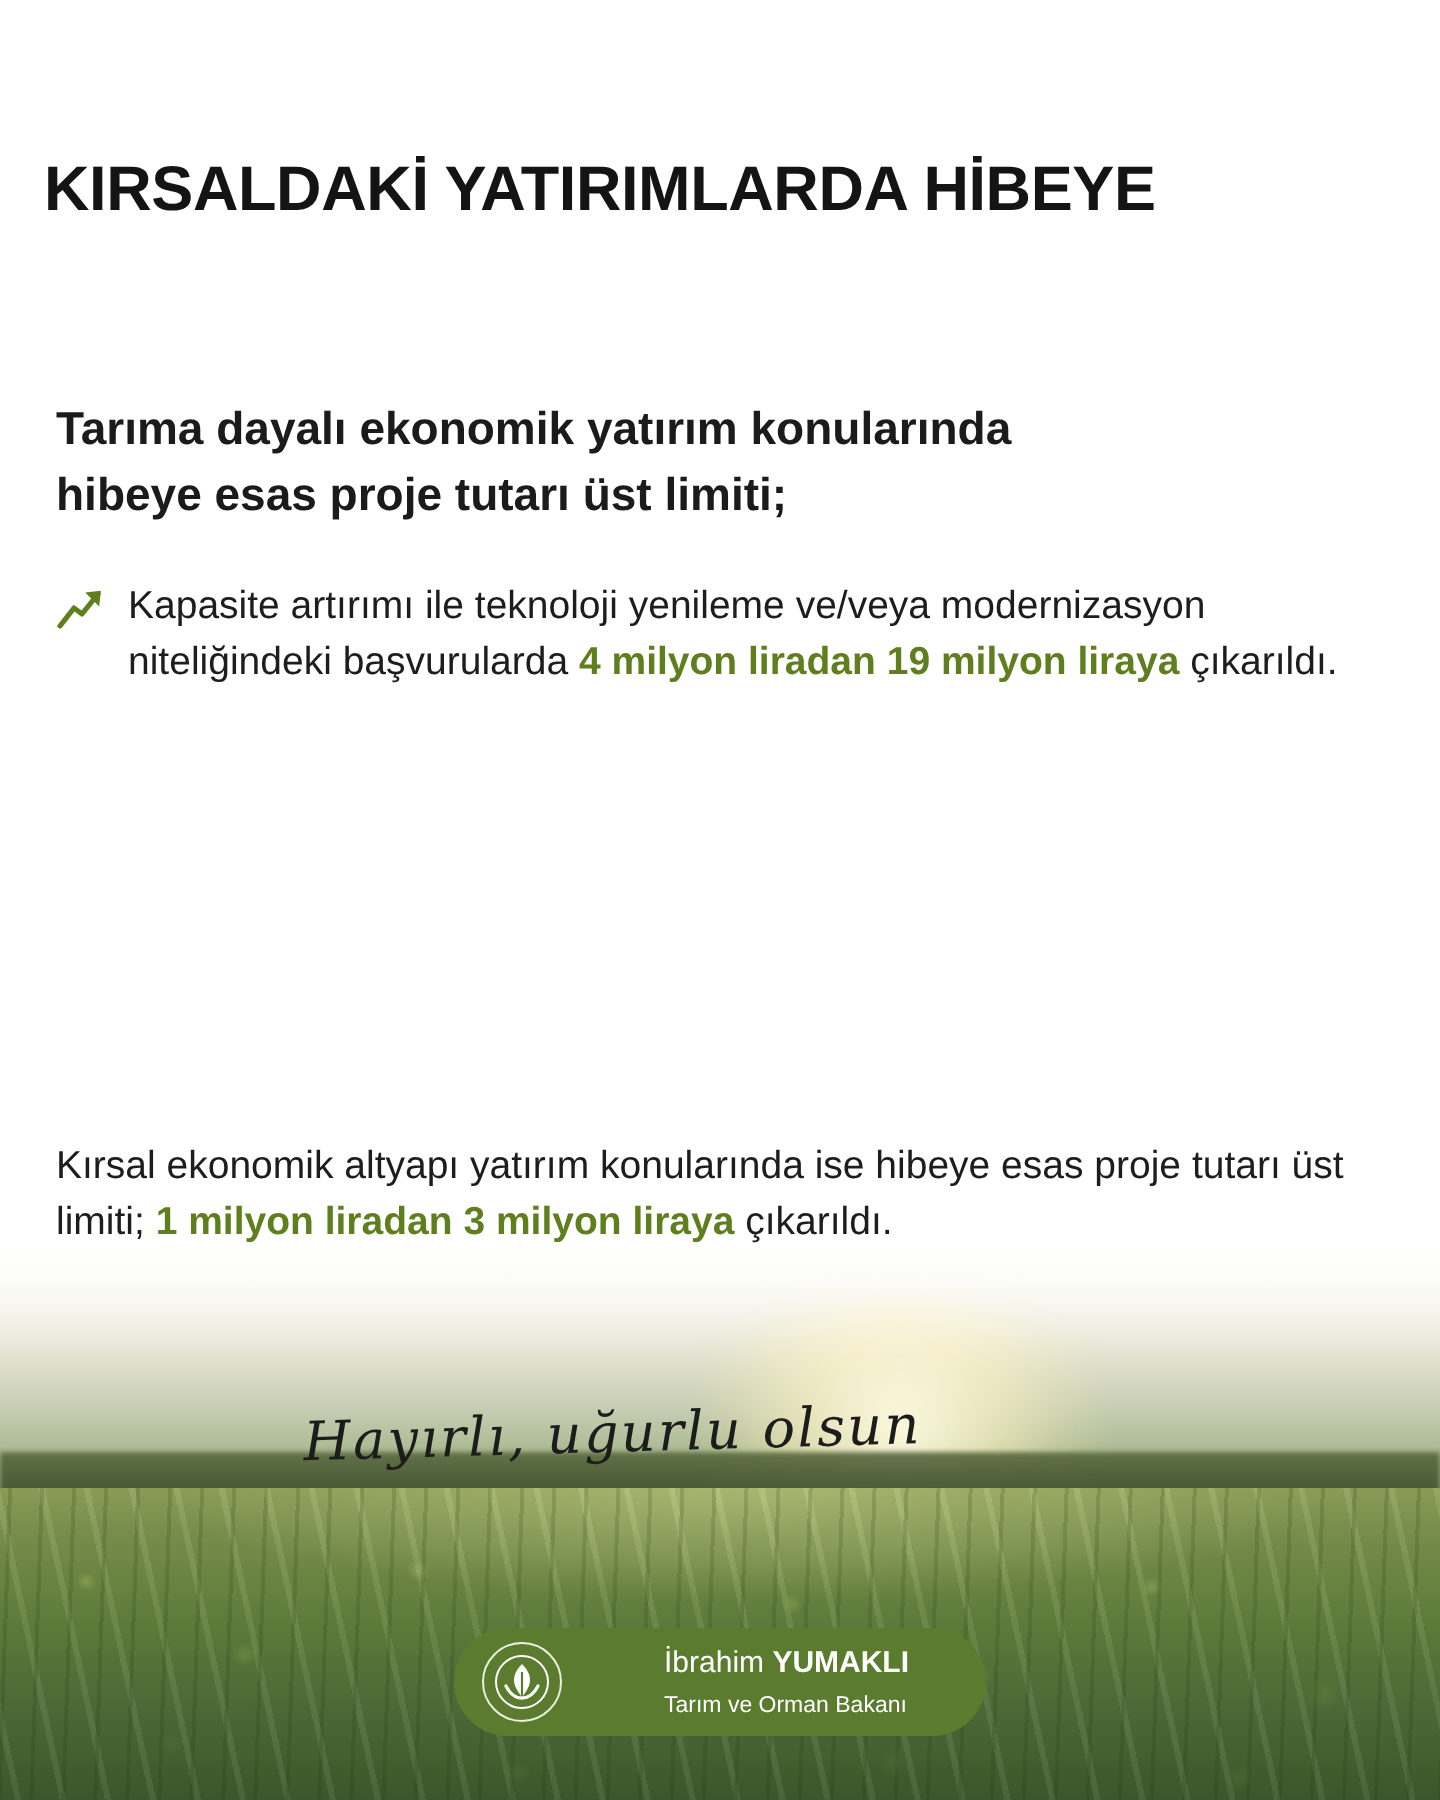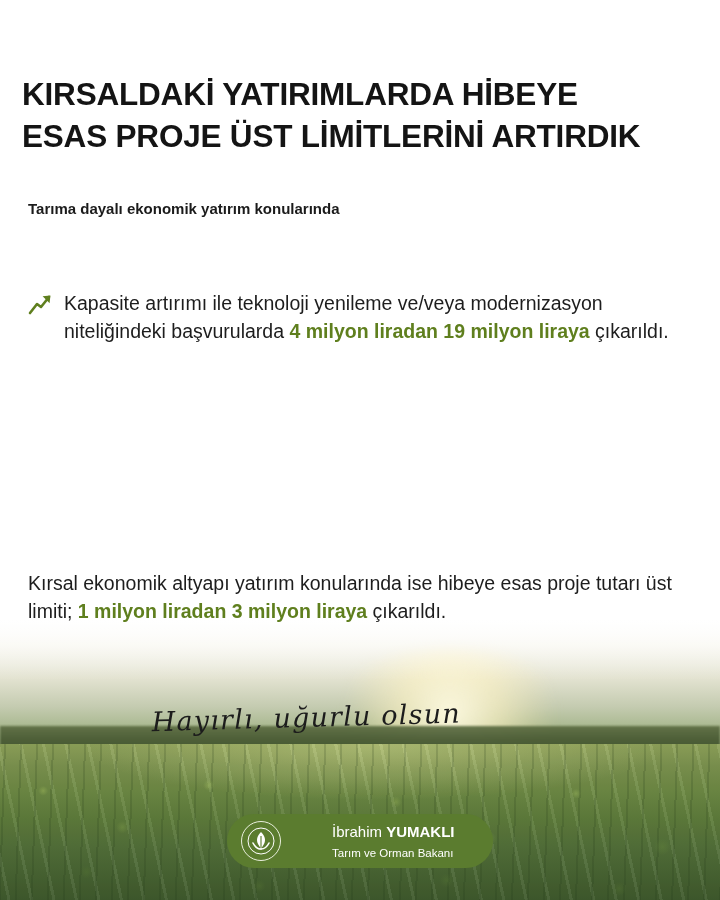--- a/index.html
+++ b/index.html
@@ -161,21 +161,21 @@
     letter-spacing: -0.2px;
   }
   .headline .hl-line { display: block; }
 
   .subhead {
     position: absolute;
     left: 28px;
     top: 198px;
     width: 640px;
     color: #1b1b1b;
-    font-size: 15px;
+    font-size: 23px;
     font-weight: bold;
     line-height: 1.42;
   }
   .subhead .sh-line { display: block; }
 
   .bullets {
     position: absolute;
     left: 28px;
     top: 290px;
     width: 648px;
@@ -283,25 +283,25 @@
     <div class="bg-field"></div>
     <div class="bg-field-rows"></div>
     <div class="bg-leaf-texture"></div>
     <div class="bg-fade-top"></div>
   </div>
 
   <div class="content">
 
     <div class="headline">
       <span class="hl-line">KIRSALDAKİ YATIRIMLARDA HİBEYE</span>
-      <span class="hl-line">ESAS PROJE ÜST LİMİTLERİNİ ARTIRDIK</span>
     </div>
 
     <div class="subhead">
       <span class="sh-line">Tarıma dayalı ekonomik yatırım konularında</span>
+      <span class="sh-line">hibeye esas proje tutarı üst limiti;</span>
     </div>
 
     <div class="bullets">
 
 
 
       <div class="bullet">
         <span class="arrow-icon">
           <svg width="26" height="24" viewBox="0 0 26 24" aria-hidden="true">
             <path d="M2 21 L9 12 L13 15 L21 5" fill="none" stroke="#5f7f1e" stroke-width="2.6" stroke-linecap="round" stroke-linejoin="round"></path>

